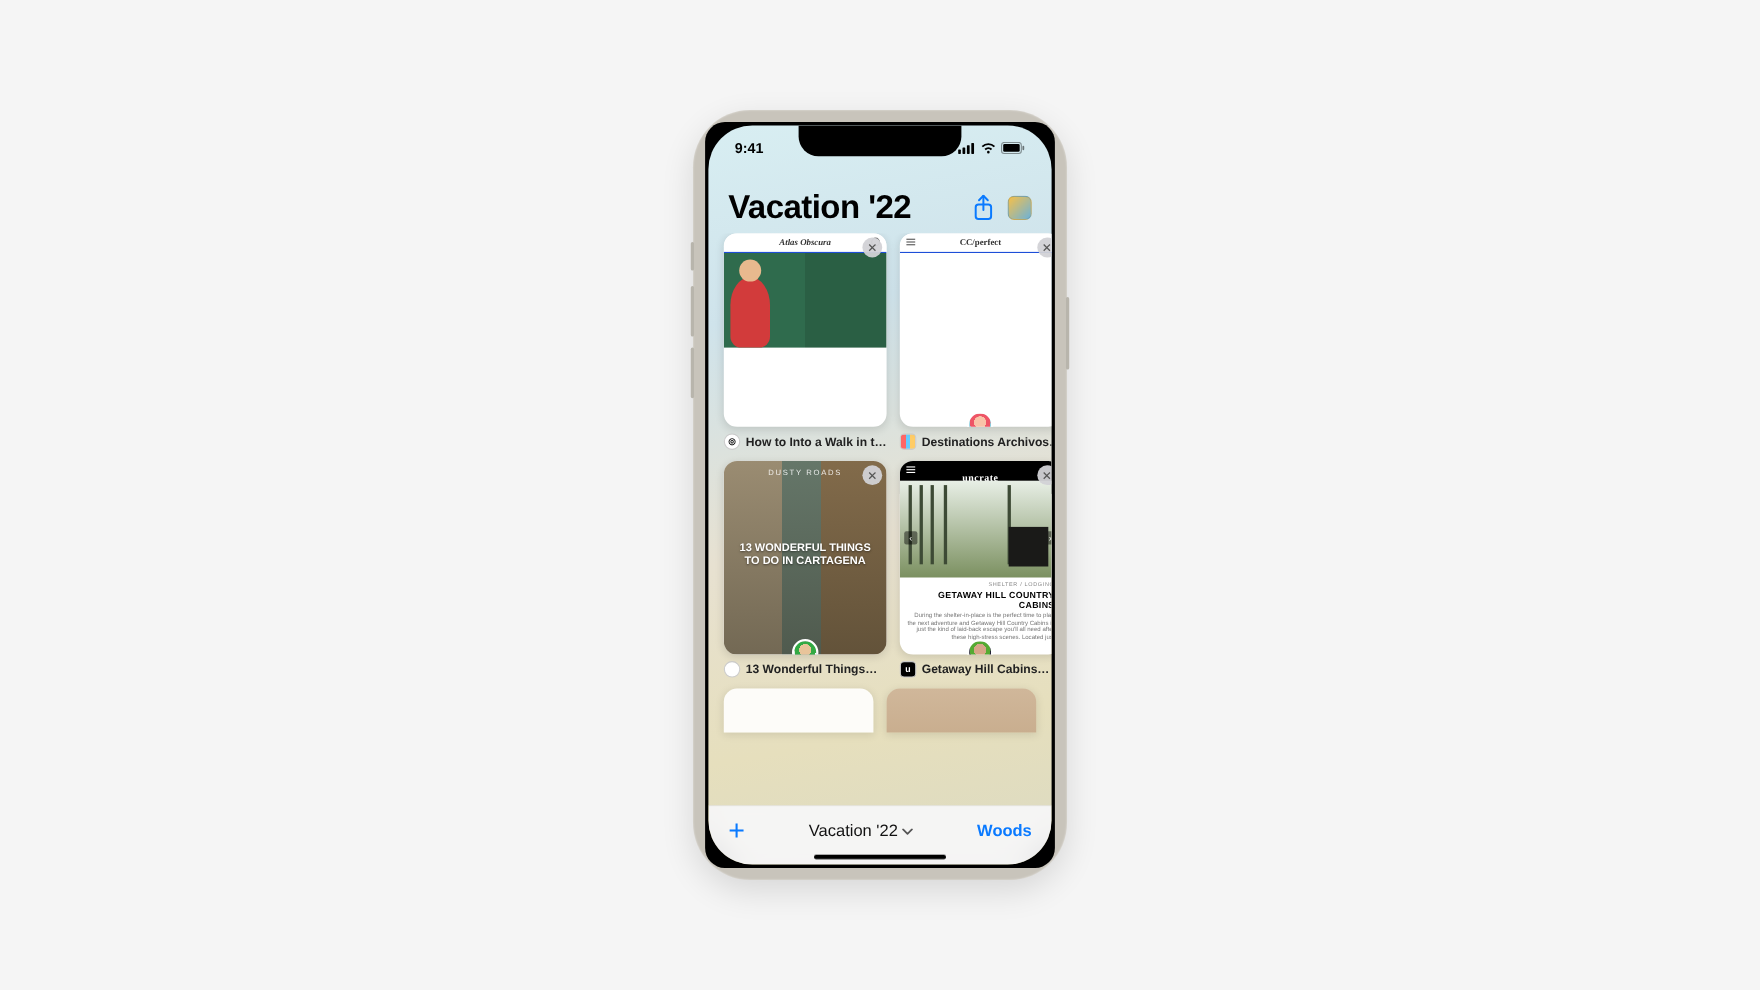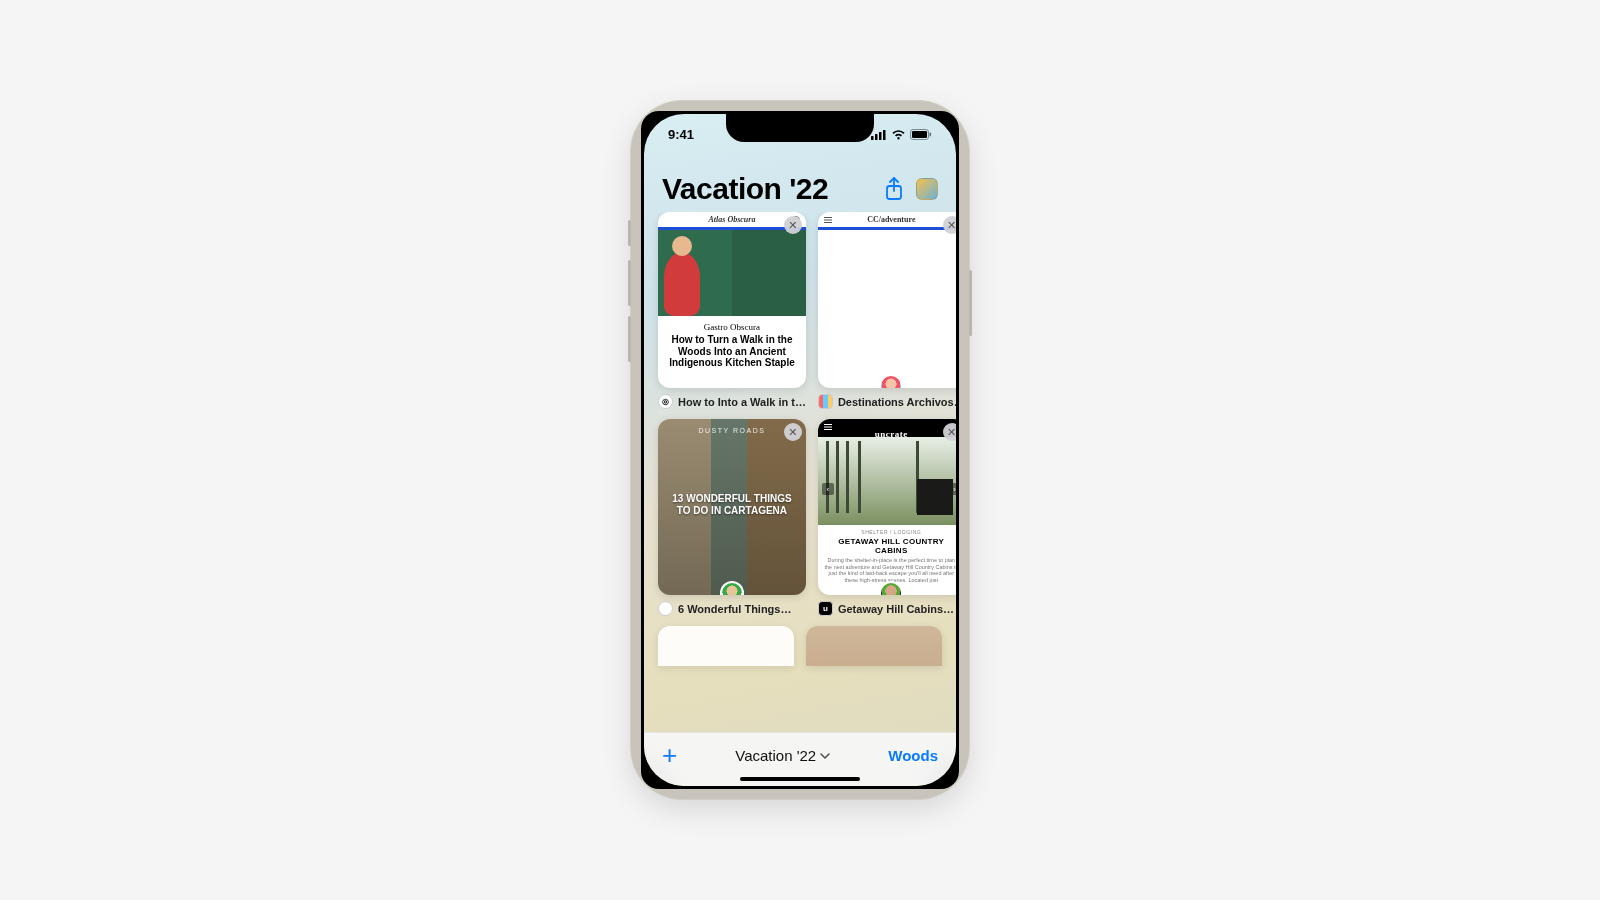--- a/index.html
+++ b/index.html
@@ -111,21 +111,21 @@
     height: 176px;
     border-radius: 12px;
     background:#fff;
     box-shadow: 0 2px 8px rgba(0,0,0,.12);
     overflow:hidden;
     position:relative;
   }
   .thumb .mini-top {
     height:18px;
     background:#fff;
-    border-bottom:3px solid #1d4ed8;
+    border-bottom:1px solid #1d4ed8;
     display:flex; align-items:center; justify-content:center;
     font-size:8px; font-weight:600; color:#333;
     position:relative;
   }
   .mini-top .hb { position:absolute; left:6px; top:5px; width:8px; height:1.4px; background:#555; box-shadow:0 2.5px 0 #555, 0 5px 0 #555; }
   .mini-top .sg { position:absolute; right:6px; top:4px; width:8px; height:8px; border:1px solid #777; border-radius:50%; }
   .thumb .close {
     position:absolute; top:4px; right:4px;
     width:18px; height:18px; border-radius:50%;
     background: rgba(210,210,214,.95);
@@ -176,21 +176,21 @@
            linear-gradient(90deg,#a59478 36%,#6a7c6e 36% 60%, #8a6f4c 60%); position:relative; }
   .dr-bg .kick { position:absolute; top:8px; left:0; right:0; text-align:center; font-size:7px; letter-spacing:1.5px; color:#fff; opacity:.85;}
   .dr-bg .hl { position:absolute; top:42%; left:8px; right:8px; text-align:center; color:#fff; font-weight:700; font-size:10px; line-height:1.2; text-shadow:0 1px 2px rgba(0,0,0,.5);}
   
   .uc-top { height:30px; background:#000; color:#fff; font-size:9px; font-weight:600; letter-spacing:.5px; display:flex; align-items:center; justify-content:center; position:relative; font-family:"Times New Roman",serif;}
   .uc-top .hb{ position:absolute; left:6px; top:5px; width:8px; height:1.2px; background:#fff; box-shadow:0 2.5px 0 #fff, 0 5px 0 #fff; }
   .uc-img { height:88px; background:linear-gradient(#e8efe6,#7b9060); position:relative; }
   .uc-img::before{ content:""; position:absolute; left:8px; top:4px; width:3px; height:72px; background:#3d4a35; box-shadow: 10px 0 0 #3d4a35, 20px 0 0 #3d4a35, 32px 0 0 #3d4a35, 90px 0 0 #3d4a35;}
   .uc-img::after{ content:""; position:absolute; right:12px; bottom:10px; width:36px; height:36px; background:#1a1a18;}
   .uc-img .nav{ position:absolute; top:46px; width:12px; height:12px; background:rgba(0,0,0,.45); border-radius:2px; display:flex; align-items:center; justify-content:center; color:#fff; font-size:8px;}
-  .uc-txt { padding:4px 6px; text-align:center; }
+  .uc-txt { padding:4px 6px; text-align:right; }
   .uc-txt .cat { font-size:5px; letter-spacing:.6px; color:#888;}
   .uc-txt .hl { font-size:8px; font-weight:800; margin-top:2px; letter-spacing:.3px;}
   .uc-txt .blurb { font-size:5.5px; color:#777; line-height:1.2; margin-top:2px;}
   
   .bottom-bar {
     position:absolute; left:0; right:0; bottom:0;
     height:54px;
     background: rgba(247,247,249,.9);
     backdrop-filter: blur(10px);
     border-top:1px solid rgba(0,0,0,.06);
@@ -259,37 +259,33 @@
 
           <div class="tab-card">
             <div class="thumb">
               <div class="mini-top">
                 <span style="font-family:serif;font-style:italic">Atlas Obscura</span>
                 <span class="sg"></span>
               </div>
               <div class="close">✕</div>
               <div class="body">
                 <div class="ao-art"></div>
-                <div class="ao-txt">
-                  <div class="kick">Gastro Obscura</div>
-                  <div class="hl">How to Turn a Walk in the Woods Into an Ancient Indigenous Kitchen Staple</div>
-                </div>
               </div>
             </div>
             <div class="tab-label-row">
               <div class="favicon" style="border-radius:50%">◎</div>
               <div class="tab-title">How to Into a Walk in t…</div>
             </div>
           </div>
 
           <div class="tab-card">
             <div class="thumb">
               <div class="mini-top">
                 <span class="hb"></span>
-                <span style="font-family:serif">CC/adventure</span>
+                <span style="font-family:serif">CC/perfect</span>
               </div>
               <div class="close">✕</div>
               <div class="avatar" style="background:radial-gradient(circle at 50% 40%, #f9c3a8 35%, #e56 36% 60%, #8cd 61%);"></div>
             </div>
             <div class="tab-label-row">
               <div class="favicon" style="background:linear-gradient(90deg,#f66 33%,#6cf 33% 66%,#fc6 66%);color:transparent">.</div>
               <div class="tab-title">Destinations Archivos…</div>
             </div>
           </div>
 
@@ -299,21 +295,21 @@
               <div class="body" style="inset:0">
                 <div class="dr-bg">
                   <div class="kick">DUSTY ROADS</div>
                   <div class="hl">13 WONDERFUL THINGS TO DO IN CARTAGENA</div>
                 </div>
               </div>
               <div class="avatar" style="background:radial-gradient(circle at 50% 40%, #e8c49a 35%, #3a4 36% 62%, #fff 63%);"></div>
             </div>
             <div class="tab-label-row">
               <div class="favicon" style="border-radius:50%;background:#fff"></div>
-              <div class="tab-title">6 Wonderful Things…</div>
+              <div class="tab-title">13 Wonderful Things…</div>
             </div>
           </div>
 
           <div class="tab-card">
             <div class="thumb">
               <div class="uc-top">
                 <span class="hb"></span>
                 <span>uncrate</span>
               </div>
               <div class="close">✕</div>

